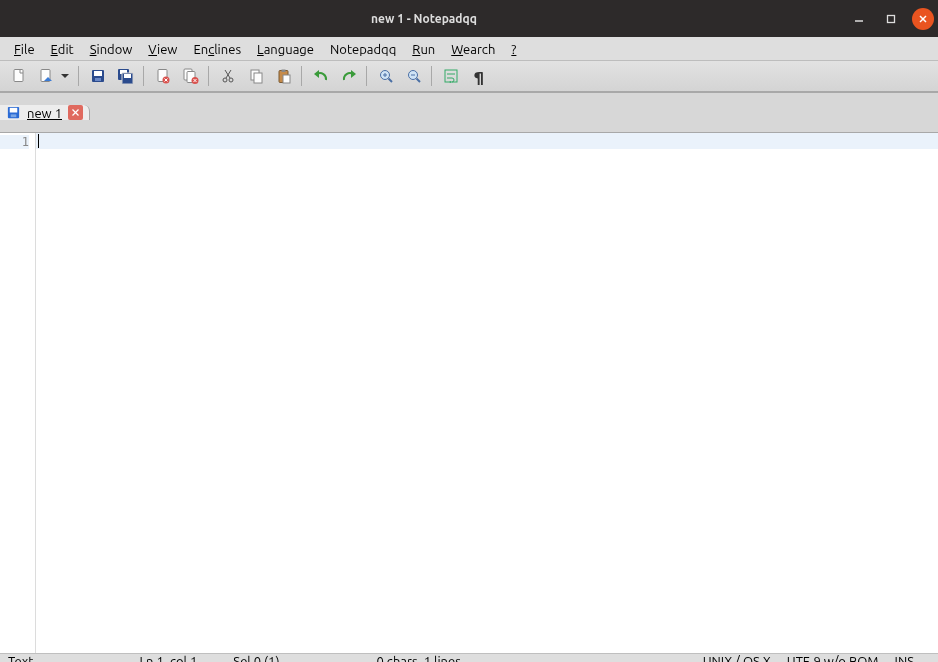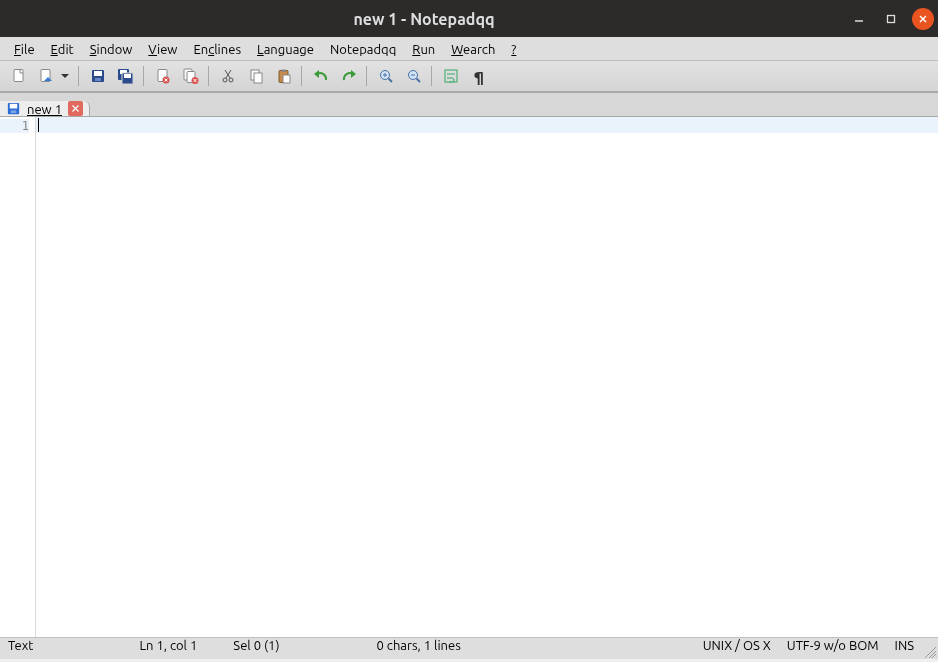--- a/index.html
+++ b/index.html
@@ -1,39 +1,39 @@
 <!DOCTYPE html>
 <html><head>
 <meta charset="utf-8">
 <style>
   * { box-sizing: border-box; margin: 0; padding: 0; }
   html, body { width: 938px; height: 662px; font-family: "Ubuntu", "DejaVu Sans", sans-serif; font-size: 13px; overflow: hidden; background: #f0f0f0; }
   
   
   .titlebar { height: 37px; background: #2d2a2a; color: #ddd; display: flex; align-items: center; position: relative; }
-  .titlebar .title { flex: 1; text-align: center; font-weight: bold; font-size: 16px; }
+  .titlebar .title { flex: 1; text-align: center; font-weight: bold; font-size: 12px; }
   .titlebar .win-controls { display: flex; align-items: center; gap: 10px; padding-right: 4px; }
   .titlebar .win-btn { width: 22px; height: 22px; display: flex; align-items: center; justify-content: center; border-radius: 50%; cursor: pointer; }
   .titlebar .win-btn.close { background: #e95420; color: #fff; }
   .titlebar .win-btn svg { display: block; }
   
   
   .menubar { height: 24px; background: #dedede; display: flex; align-items: center; padding: 8px 6px; border-bottom: 1px solid #bdbdbd; }
   .menubar .menu-item { padding: 3px 8px; cursor: pointer; }
   .menubar .mn { text-decoration: underline; }
   
   
   .toolbar { height: 31px; background: linear-gradient(#e2e2e2, #d4d4d4); border-bottom: 1px solid #a8a8a8; display: flex; align-items: center; padding: 0 6px; gap: 2px; }
   .toolbar .tool-btn { width: 26px; height: 24px; display: flex; align-items: center; justify-content: center; cursor: pointer; border-radius: 2px; }
   .toolbar .tool-btn.dd { width: 40px; justify-content: flex-start; padding-left: 4px; position: relative; }
   .toolbar .tool-btn.dd::after { content: ""; border-left: 4px solid transparent; border-right: 4px solid transparent; border-top: 4px solid #333; position: absolute; right: 5px; top: 10px; }
   .toolbar .sep { width: 1px; height: 20px; background: #a8a8a8; margin: 0 4px 0 2px; }
   
   
-  .tabbar { height: 25px; background: #d7d7d7; border-bottom: 1px solid #a8a8a8; display: flex; align-items: flex-end; text-decoration: underline; }
+  .tabbar { height: 41px; background: #d7d7d7; border-bottom: 1px solid #a8a8a8; display: flex; align-items: center; text-decoration: underline; }
   .tabbar .tab { display: flex; align-items: center; background: #ededed; border-right: 1px solid #a8a8a8; padding: 0 6px; gap: 6px; cursor: pointer; border-top-right-radius: 6px; }
   .tabbar .tab-close { width: 15px; height: 15px; background: #e06a5f; border-radius: 2px; display: flex; align-items: center; justify-content: center; cursor: pointer; }
   .tabbar .tab .disk { width: 15px; height: 15px; display:flex; align-items:center; justify-content:center;}
   
   
   .editor { display: flex; height: calc(662px - 37px - 27px - 31px - 25px - 22px); background: #fff; position: relative; }
   .gutter { width: 36px; background: #fff; border-right: 1px solid #dcdcdc; text-align: right; padding: 2px 6px 0 0; color: #888; font-family: "DejaVu Sans Mono", monospace; font-size: 12px; }
   .gutter .ln.current { background: #eaf2fb; }
   .code { flex: 1; position: relative; font-family: "DejaVu Sans Mono", monospace; font-size: 12px; }
   .code .line { height: 16px; padding: 0 2px; position: relative;}

